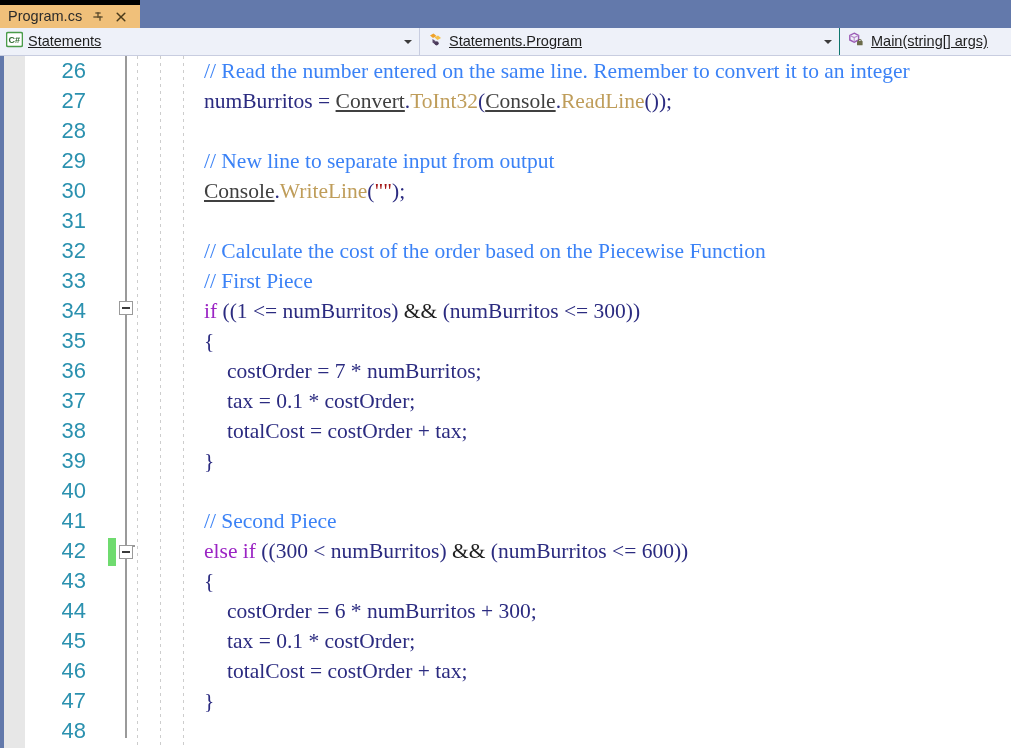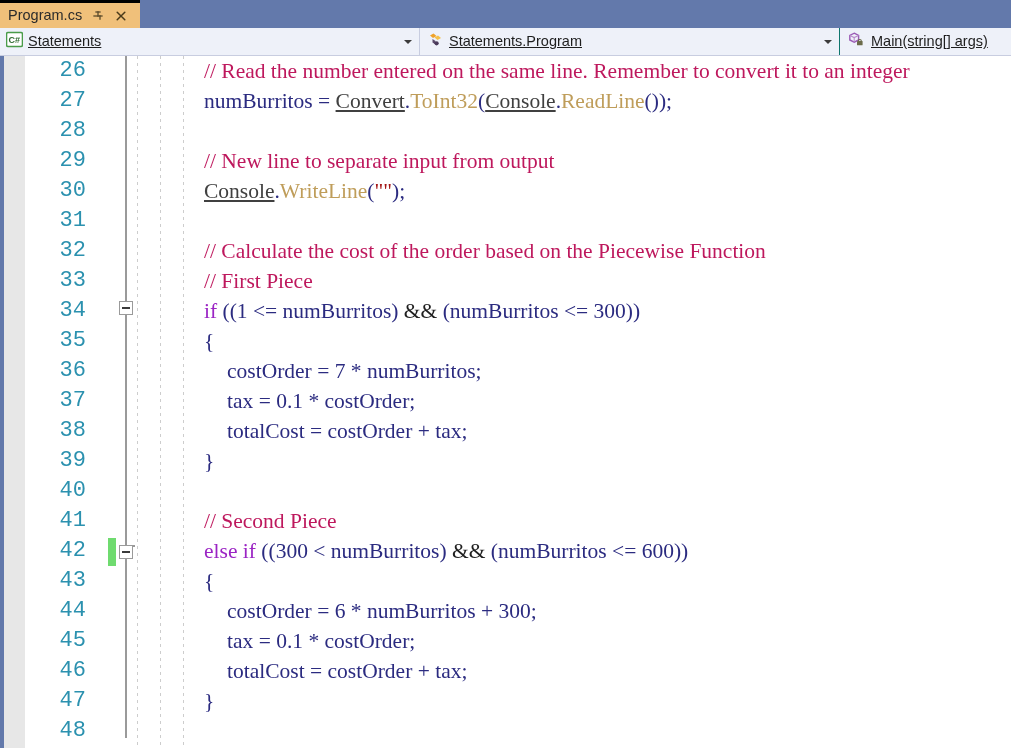--- a/index.html
+++ b/index.html
@@ -22,21 +22,21 @@
     position: absolute;
     left: 0; top: 0;
     width: 1011px; height: 28px;
     background: #6379ab;
   }
   .tab-active {
     position: absolute;
     left: 0; top: 0;
     width: 140px; height: 28px;
     background: #f0c07a;
-    border-top: 3px solid #000000;
+    border-top: 5px solid #000000;
     box-sizing: border-box;
     display: flex;
     align-items: center;
     padding-left: 8px;
     cursor: default;
   }
   .tab-title {
     font-family: "Liberation Sans", sans-serif;
     font-size: 14.5px;
     color: #2b2b2b;
@@ -126,38 +126,38 @@
     position: relative;
     height: 30px;
     line-height: 30px;
     white-space: nowrap;
   }
   .lineno {
     position: absolute;
     left: 30px;
     width: 56px;
     text-align: right;
-    font-family: Liberation Mono, monospace;
+    font-family: Liberation Sans, sans-serif;
     font-size: 22px;
     color: #2b91af;
     line-height: 30px;
     user-select: none;
   }
   .code {
     position: absolute;
     left: 204px;
     font-family: "Liberation Serif", serif;
     font-size: 21.5px;
     color: #2b2b80;
     line-height: 30px;
   }
   .code .ind { display: inline-block; width: 23px; }
 
   
-  .t-comment  { color: #be185d; }
+  .t-comment  { color: #3b82f6; }
   .t-keyword  { color: #9b24c4; }
   .t-type     { color: #404040; text-decoration: underline; }
   .t-method   { color: #bf9d5a; }
   .t-string   { color: #a31515; }
   .t-plain    { color: #2b2b80; }
   .t-op       { color: #1f1f1f; }
   .t-punct    { color: #2b2b80; }
 
   
   .guides {

